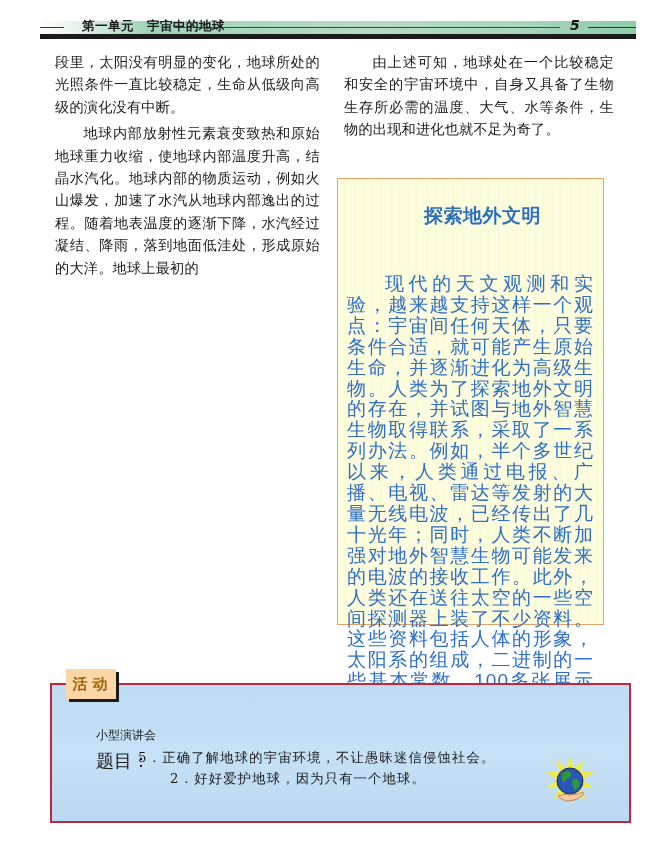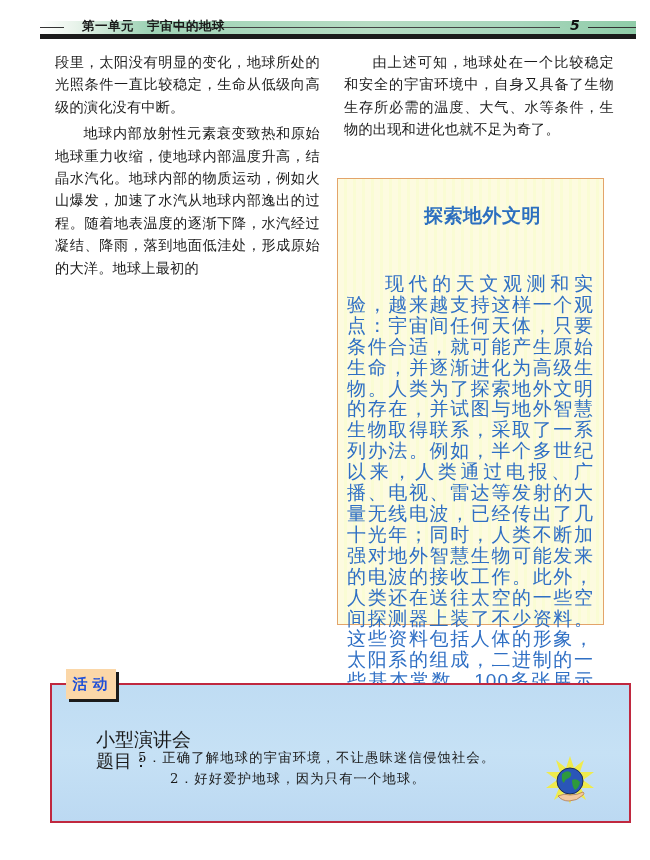--- a/index.html
+++ b/index.html
@@ -57,25 +57,25 @@
 
     
     .activity {
       position: absolute; left: 50px; top: 683px; width: 581px; height: 140px;
       border: 2px solid #c0283f; box-sizing: border-box;
       background: linear-gradient(180deg, #bfdcf3 0%, #c6e1f5 50%, #bcd9f2 100%);
     }
     .activity-tab {
       position: absolute; left: 66px; top: 669px; width: 50px; height: 30px;
       background: #fbd7a8; box-shadow: 3px 3px 0 #1b1b1b;
-      font-family: "DejaVu Sans", "Liberation Sans", sans-serif; font-size: 15px; font-weight: bold; color: #1d4ed8;
+      font-family: "DejaVu Sans", "Liberation Sans", sans-serif; font-size: 15px; font-weight: bold; color: #a16207;
       text-align: center; line-height: 30px; letter-spacing: 5px; padding-left: 3px; box-sizing: border-box;
     }
     .activity .act-title {
-      position: absolute; left: 44px; top: 42px; font-size: 19px; color: #1a1a1a;
+      position: absolute; left: 44px; top: 42px; font-size: 12px; color: #1a1a1a;
       font-family: Liberation Mono, monospace;
     }
     .activity .act-label {
       position: absolute; left: 44px; top: 64px; font-size: 18px; color: #1a1a1a;
     }
     .activity .act-item {
       position: absolute; font-size: 13.3px; color: #1a1a1a; letter-spacing: 1.2px; white-space: nowrap;
     }
     .activity .act-item-1 { left: 86px; top: 64px; }
     .activity .act-item-2 { left: 86px; top: 85px; padding-left: 32px; }

